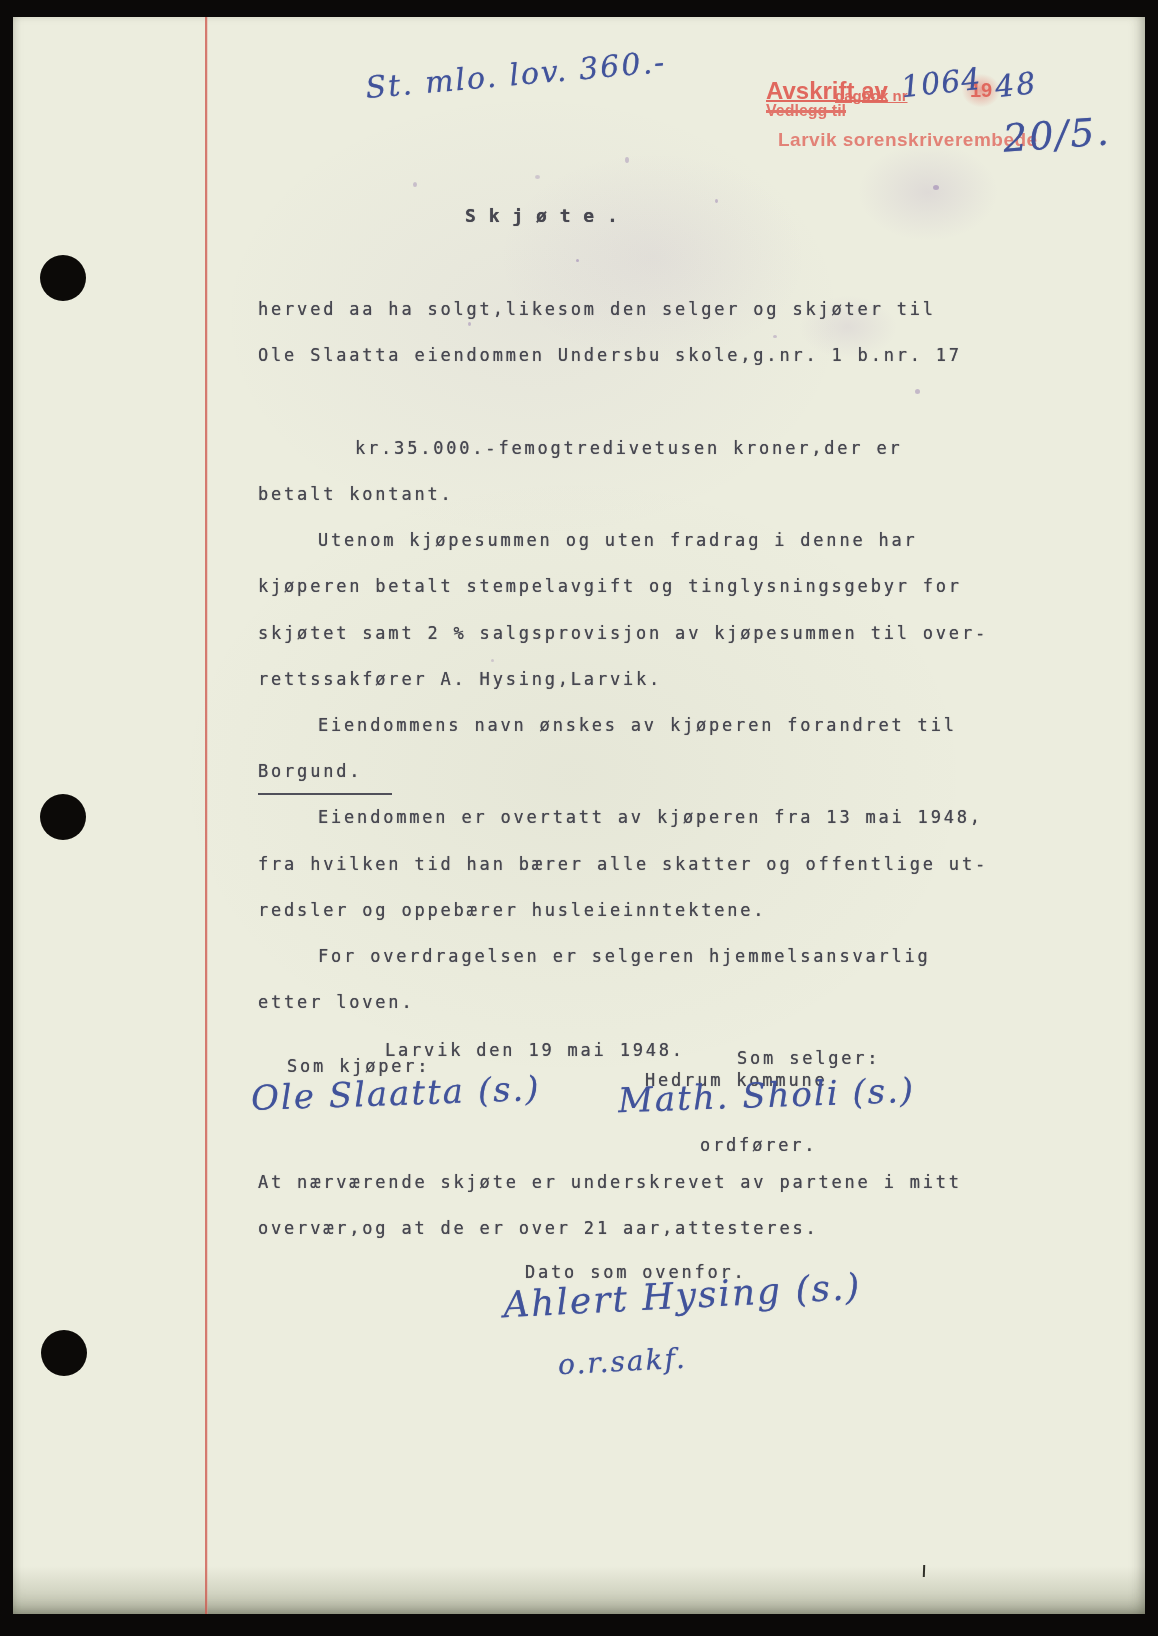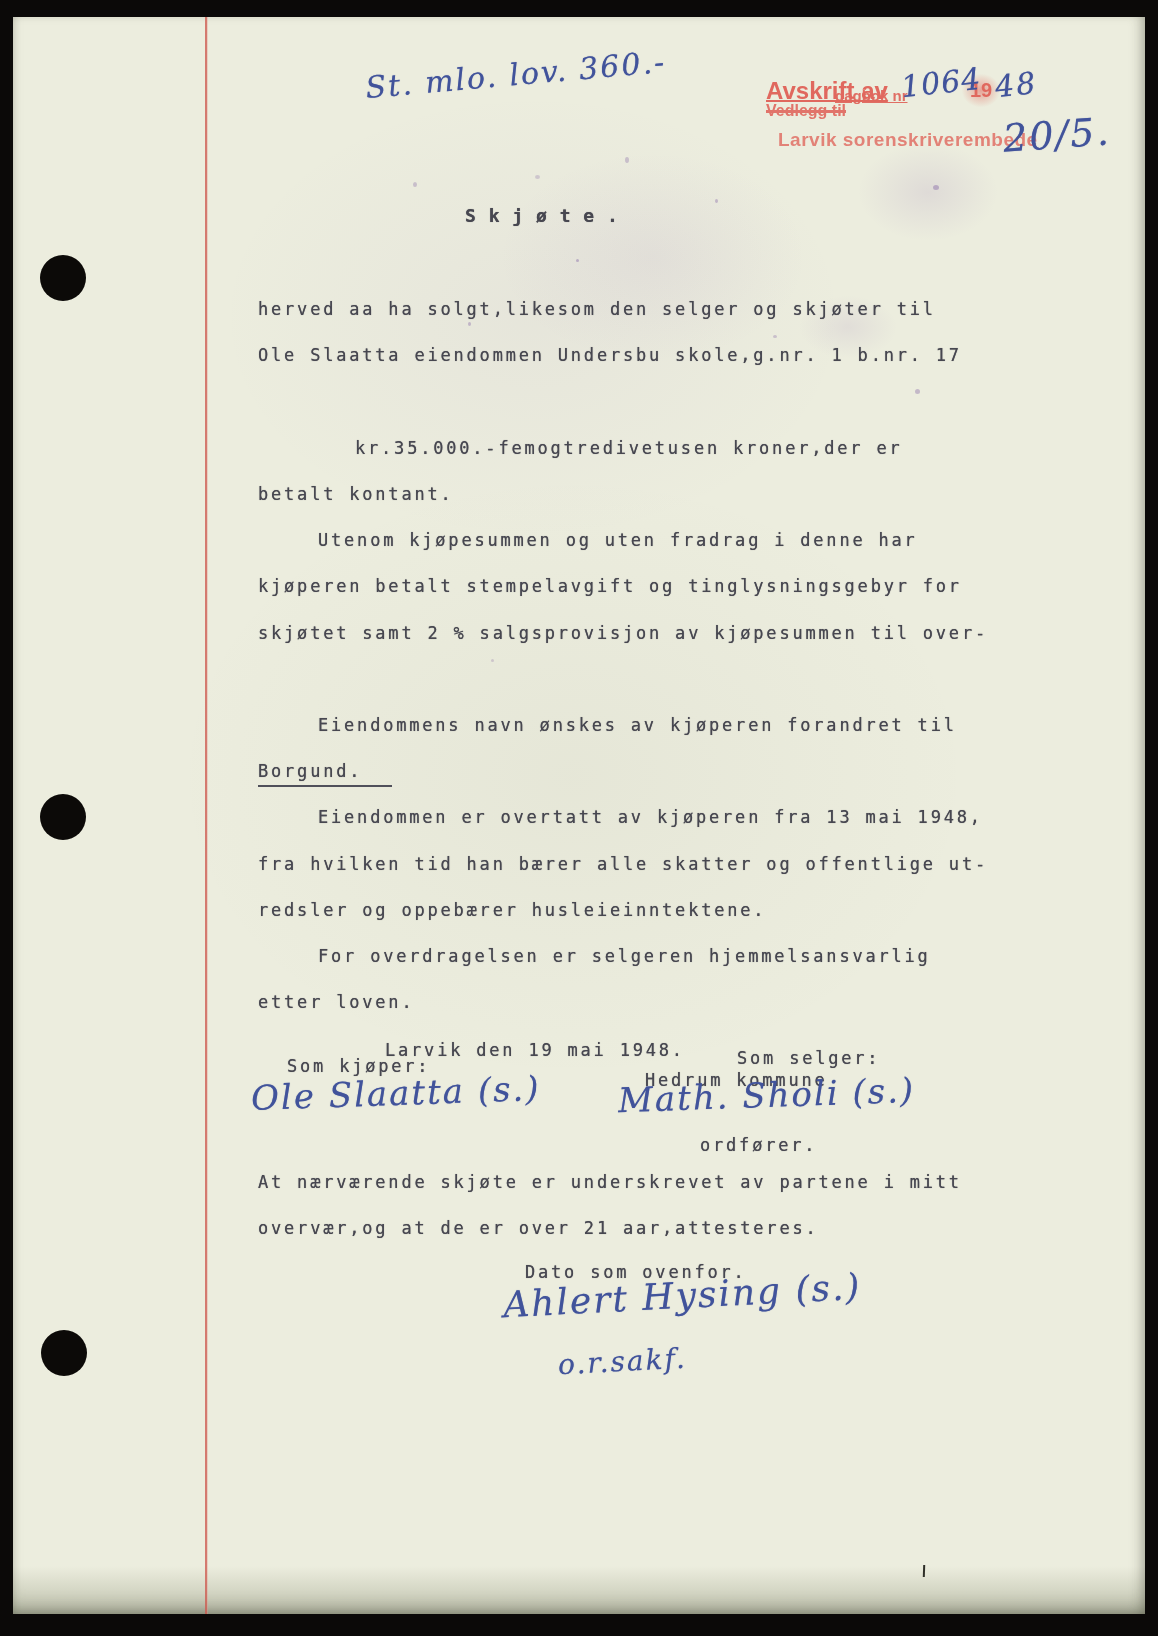--- a/index.html
+++ b/index.html
@@ -36,21 +36,21 @@
   .hole.h3 { left:28px; top:1313px; }
 
   
   .t {
     position:absolute; white-space:pre;
     font-family:"DejaVu Sans Mono", monospace;
     font-size:17px; letter-spacing:2.8px; color:#474750;
     text-shadow:0 0 .7px rgba(70,70,80,.85);
   }
   .title { font-weight:bold; font-size:18px; letter-spacing:1px; }
-  .u { border-bottom:2px solid #50505a; padding-right:30px; padding-bottom:4px; }
+  .u { border-bottom:2px solid #50505a; padding-right:30px; padding-bottom:12px; }
 
   
   .hw {
     position:absolute; white-space:pre;
     font-family:"DejaVu Serif", serif; font-style:italic;
     color:#41539b; letter-spacing:2px;
     text-shadow:0 0 .8px rgba(65,83,155,.6);
   }
   .note   { left:352px; top:40px;  font-size:30px; transform:rotate(-5deg); }
   .sigA   { left:238px; top:1056px; font-size:34px; transform:rotate(-2deg); }
@@ -118,20 +118,21 @@
 
     <div class="t title" style="left:452px;top:188px">S k j ø t e .</div>
 
     <div class="t" style="left:245px;top:282px">herved aa ha solgt,likesom den selger og skjøter til</div>
     <div class="t" style="left:245px;top:328px">Ole Slaatta eiendommen Undersbu skole,g.nr. 1 b.nr. 17</div>
     <div class="t" style="left:342px;top:421px">kr.35.000.-femogtredivetusen kroner,der er</div>
     <div class="t" style="left:245px;top:467px">betalt kontant.</div>
     <div class="t" style="left:305px;top:513px">Utenom kjøpesummen og uten fradrag i denne har</div>
     <div class="t" style="left:245px;top:559px">kjøperen betalt stempelavgift og tinglysningsgebyr for</div>
     <div class="t" style="left:245px;top:606px">skjøtet samt 2 % salgsprovisjon av kjøpesummen til over-</div>
+    <div class="t" style="left:245px;top:652px">rettssakfører A. Hysing,Larvik.</div>
     <div class="t" style="left:305px;top:698px">Eiendommens navn ønskes av kjøperen forandret til</div>
     <div class="t u" style="left:245px;top:744px">Borgund.</div>
     <div class="t" style="left:305px;top:790px">Eiendommen er overtatt av kjøperen fra 13 mai 1948,</div>
     <div class="t" style="left:245px;top:837px">fra hvilken tid han bærer alle skatter og offentlige ut-</div>
     <div class="t" style="left:245px;top:883px">redsler og oppebærer husleieinntektene.</div>
     <div class="t" style="left:305px;top:929px">For overdragelsen er selgeren hjemmelsansvarlig</div>
     <div class="t" style="left:245px;top:975px">etter loven.</div>
 
     <div class="t" style="left:372px;top:1023px">Larvik den 19 mai 1948.</div>
 

